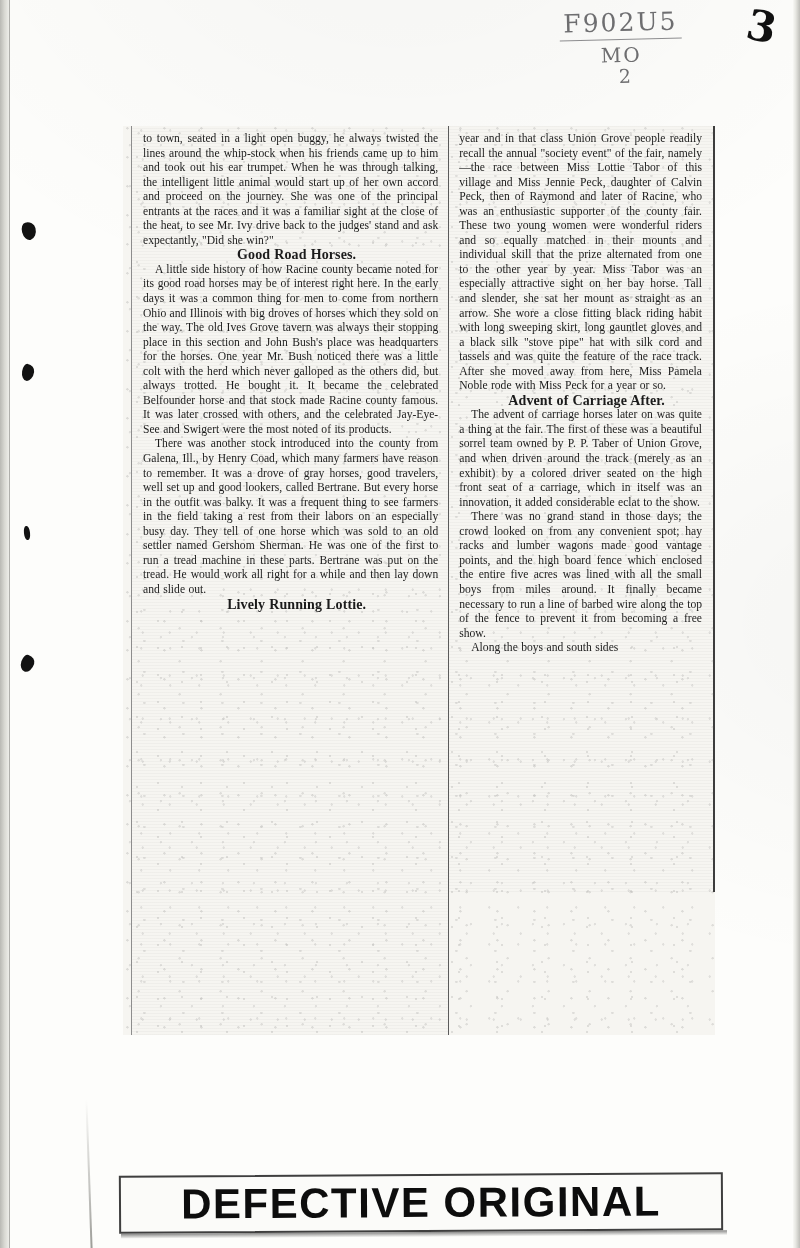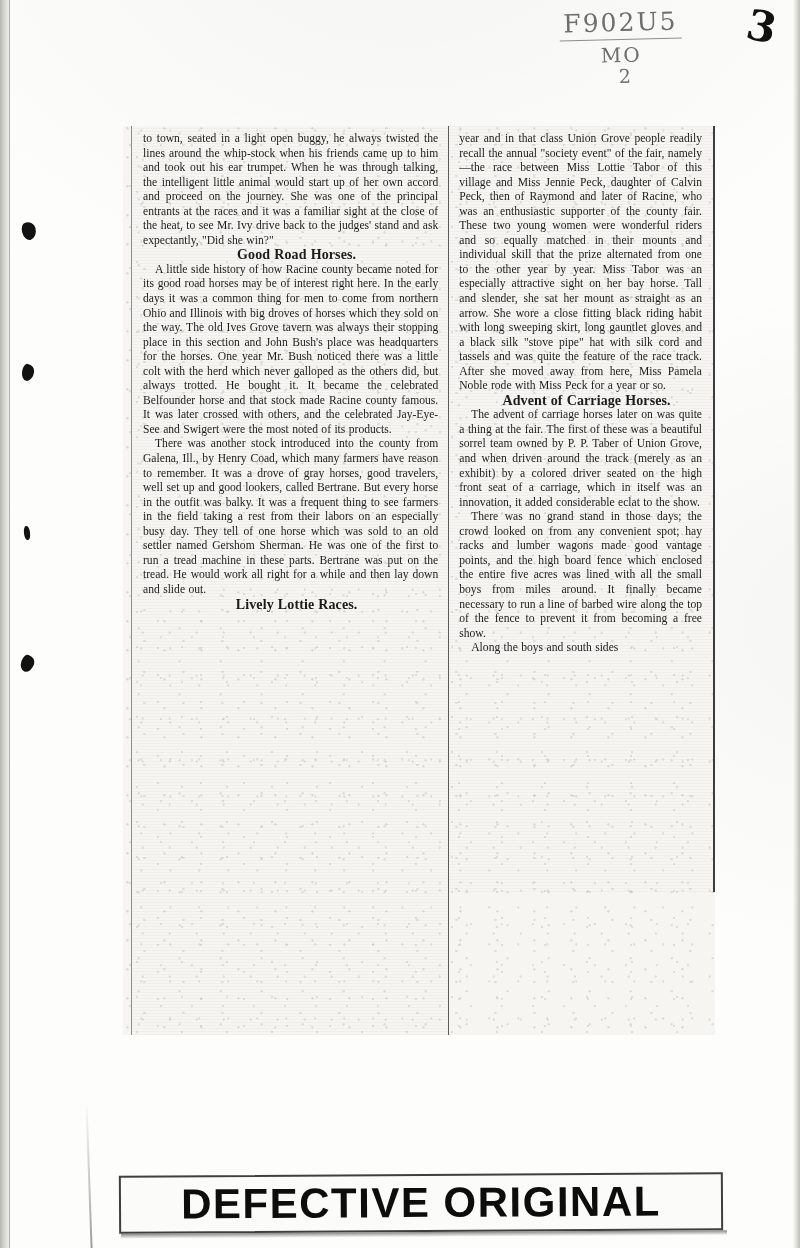--- a/index.html
+++ b/index.html
@@ -249,25 +249,25 @@
   <div class="ink-blot" id="ink-blot-3"></div>
   <div class="ink-blot" id="ink-blot-4"></div>
 
   <div id="clipping">
     <div id="clipping-inner">
       <div class="news-col" id="col-left">
           <p class="no-indent">to town, seated in a light open buggy, he always twisted the lines around the whip-stock when his friends came up to him and took out his ear trumpet. When he was through talking, the intelligent little animal would start up of her own accord and proceed on the journey. She was one of the principal entrants at the races and it was a familiar sight at the close of the heat, to see Mr. Ivy drive back to the judges' stand and ask expectantly, "Did she win?"</p>
           <p class="subhead">Good Road Horses.</p>
           <p>A little side history of how Racine county became noted for its good road horses may be of interest right here. In the early days it was a common thing for men to come from northern Ohio and Illinois with big droves of horses which they sold on the way. The old Ives Grove tavern was always their stopping place in this section and John Bush's place was headquarters for the horses. One year Mr. Bush noticed there was a little colt with the herd which never galloped as the others did, but always trotted. He bought it. It became the celebrated Belfounder horse and that stock made Racine county famous. It was later crossed with others, and the celebrated Jay-Eye-See and Swigert were the most noted of its products.</p>
           <p>There was another stock introduced into the county from Galena, Ill., by Henry Coad, which many farmers have reason to remember. It was a drove of gray horses, good travelers, well set up and good lookers, called Bertrane. But every horse in the outfit was balky. It was a frequent thing to see farmers in the field taking a rest from their labors on an especially busy day. They tell of one horse which was sold to an old settler named Gershom Sherman. He was one of the first to run a tread machine in these parts. Bertrane was put on the tread. He would work all right for a while and then lay down and slide out.</p>
-          <p class="subhead">Lively Lottie Races.</p>
+          <p class="subhead">Lively Running Lottie.</p>
         </div>
       <div class="news-col" id="col-right">
           <p class="no-indent">year and in that class Union Grove people readily recall the annual "society event" of the fair, namely—the race between Miss Lottie Tabor of this village and Miss Jennie Peck, daughter of Calvin Peck, then of Raymond and later of Racine, who was an enthusiastic supporter of the county fair. These two young women were wonderful riders and so equally matched in their mounts and individual skill that the prize alternated from one to the other year by year. Miss Tabor was an especially attractive sight on her bay horse. Tall and slender, she sat her mount as straight as an arrow. She wore a close fitting black riding habit with long sweeping skirt, long gauntlet gloves and a black silk "stove pipe" hat with silk cord and tassels and was quite the feature of the race track. After she moved away from here, Miss Pamela Noble rode with Miss Peck for a year or so.</p>
-          <p class="subhead">Advent of Carriage Horses.</p>
+          <p class="subhead">Advent of Carriage After.</p>
           <p><span class="lead-bold">The advent of carriage horses</span><span> later on was quite a thing at the fair. The first of these was a beautiful sorrel team owned by P. P. Taber of Union Grove, and when driven around the track (merely as an exhibit) by a colored driver seated on the high front seat of a carriage, which in itself was an innovation, it added considerable eclat to the show.</span></p>
           <p>There was no grand stand in those days; the crowd looked on from any convenient spot; hay racks and lumber wagons made good vantage points, and the high board fence which enclosed the entire five acres was lined with all the small boys from miles around. It finally became necessary to run a line of barbed wire along the top of the fence to prevent it from becoming a free show.</p>
           <p>Along the boys and south sides</p>
         </div>
       <div id="clipping-noise"></div>
     </div>
   </div>
 
   <div id="defective-stamp-shadow"></div>
   <div id="defective-stamp">

